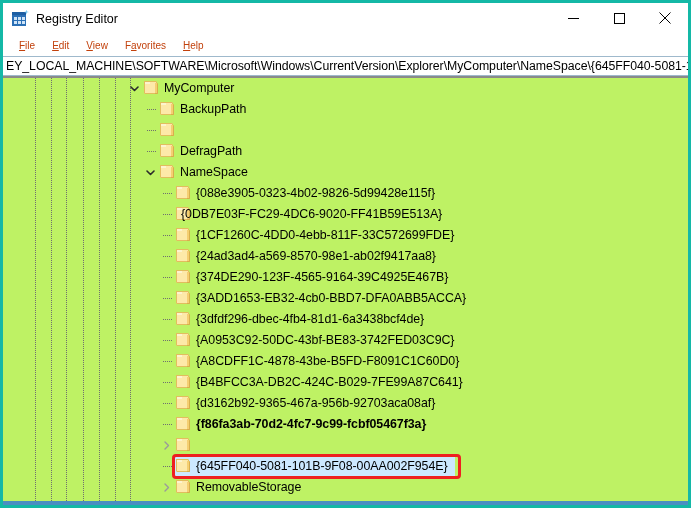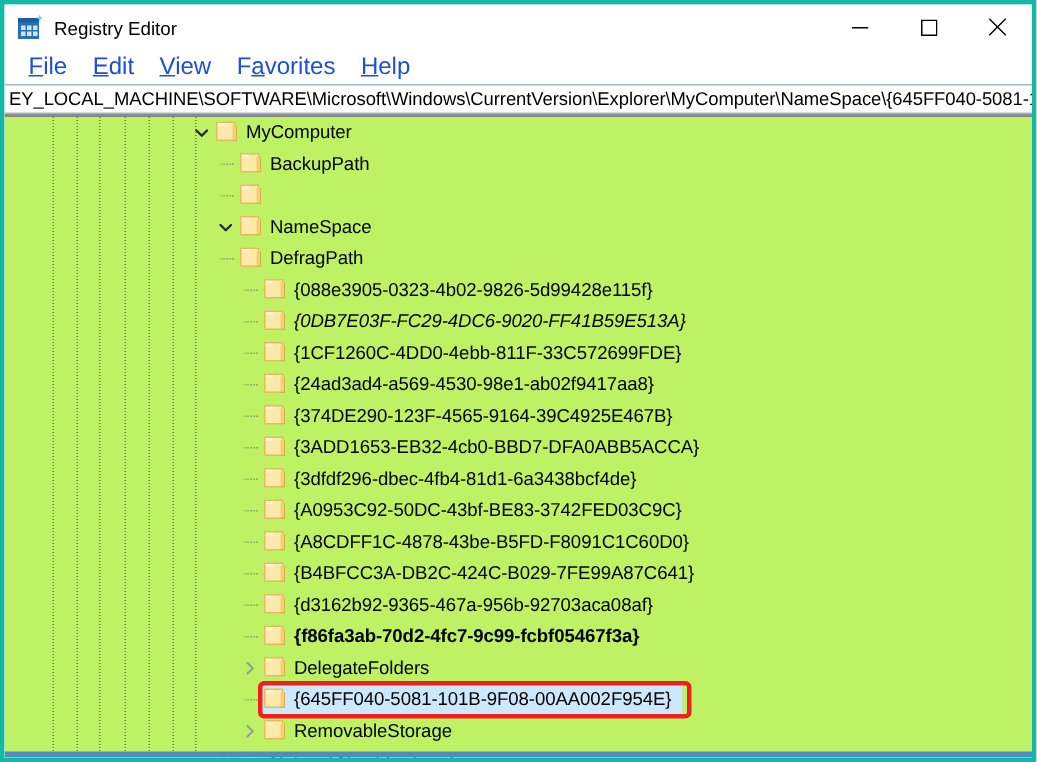--- a/index.html
+++ b/index.html
@@ -74,22 +74,22 @@
 
   
   #menubar {
     height: 22px;
     display: flex;
     align-items: center;
     padding-left: 8px;
     background: #ffffff;
   }
   .menu-item {
-    font-size: 16px;
-    color: #1d4ed8;
+    font-size: 10px;
+    color: #c2410c;
     padding: 2px 9px 2px 8px;
     white-space: nowrap;
   }
   .menu-item .ak { text-decoration: underline; }
 
   
   #addressbar {
     height: 20px;
     margin: 0;
     background: #ffffff;
@@ -292,76 +292,76 @@
         </div>
         <div class="row">
           <div class="tick" style="left: 144px; width: 9px;"></div>
           <div class="folder" style="left: 157px; top: 3px;">
             <div class="fback"></div>
             <div class="fedge"></div>
             <div class="ftab"></div>
           </div>
         </div>
         <div class="row">
+          <div class="tick" style="left: 144px; width: 9px;"></div>
+          <div class="folder" style="left: 157px; top: 3px;">
+            <div class="fback"></div>
+            <div class="fedge"></div>
+            <div class="ftab"></div>
+          </div>
+          <span class="label" style="position: absolute; left: 173px;">DefragPath</span>
+        </div>
+        <div class="row">
           <div class="chev" style="left: 139px;">
             <svg width="9" height="9" viewBox="0 0 9 9">
               <polyline points="1,3 4.5,6.5 8,3" fill="none" stroke="#2b2b2b" stroke-width="1.6" stroke-linecap="round" stroke-linejoin="round"></polyline>
             </svg>
           </div>
           <div class="folder" style="left: 157px; top: 3px;">
             <div class="fback"></div>
             <div class="fedge"></div>
             <div class="ftab"></div>
           </div>
           <span class="label" style="position: absolute; left: 173px;">NameSpace</span>
         </div>
         <div class="row">
-          <div class="tick" style="left: 144px; width: 9px;"></div>
-          <div class="folder" style="left: 157px; top: 3px;">
-            <div class="fback"></div>
-            <div class="fedge"></div>
-            <div class="ftab"></div>
-          </div>
-          <span class="label" style="position: absolute; left: 173px;">DefragPath</span>
-        </div>
-        <div class="row">
           <div class="tick" style="left: 160px; width: 9px;"></div>
           <div class="folder" style="left: 173px; top: 3px;">
             <div class="fback"></div>
             <div class="fedge"></div>
             <div class="ftab"></div>
           </div>
           <span class="label" style="position: absolute; left: 189px;">{088e3905-0323-4b02-9826-5d99428e115f}</span>
         </div>
         <div class="row">
           <div class="tick" style="left: 160px; width: 9px;"></div>
           <div class="folder" style="left: 173px; top: 3px;">
             <div class="fback"></div>
             <div class="fedge"></div>
             <div class="ftab"></div>
           </div>
-          <span class="label" style="position: absolute; left: 189px; font-style: italic;">{0DB7E03F-FC29-4DC6-9020-FF41B59E513A}</span>
+          <span class="label" style="position: absolute; left: 174px;">{0DB7E03F-FC29-4DC6-9020-FF41B59E513A}</span>
         </div>
         <div class="row">
           <div class="tick" style="left: 160px; width: 9px;"></div>
           <div class="folder" style="left: 173px; top: 3px;">
             <div class="fback"></div>
             <div class="fedge"></div>
             <div class="ftab"></div>
           </div>
           <span class="label" style="position: absolute; left: 189px;">{1CF1260C-4DD0-4ebb-811F-33C572699FDE}</span>
         </div>
         <div class="row">
           <div class="tick" style="left: 160px; width: 9px;"></div>
           <div class="folder" style="left: 173px; top: 3px;">
             <div class="fback"></div>
             <div class="fedge"></div>
             <div class="ftab"></div>
           </div>
-          <span class="label" style="position: absolute; left: 189px;">{24ad3ad4-a569-4530-98e1-ab02f9417aa8}</span>
+          <span class="label" style="position: absolute; left: 189px;">{24ad3ad4-a569-8570-98e1-ab02f9417aa8}</span>
         </div>
         <div class="row">
           <div class="tick" style="left: 160px; width: 9px;"></div>
           <div class="folder" style="left: 173px; top: 3px;">
             <div class="fback"></div>
             <div class="fedge"></div>
             <div class="ftab"></div>
           </div>
           <span class="label" style="position: absolute; left: 189px;">{374DE290-123F-4565-9164-39C4925E467B}</span>
         </div>
@@ -432,21 +432,20 @@
           <div class="chev" style="left: 155px;">
             <svg width="9" height="9" viewBox="0 0 9 9">
               <polyline points="3,1 6.5,4.5 3,8" fill="none" stroke="#9a9a9a" stroke-width="1.4" stroke-linecap="round" stroke-linejoin="round"></polyline>
             </svg>
           </div>
           <div class="folder" style="left: 173px; top: 3px;">
             <div class="fback"></div>
             <div class="fedge"></div>
             <div class="ftab"></div>
           </div>
-          <span class="label" style="position: absolute; left: 189px;">DelegateFolders</span>
         </div>
         <div class="row selected">
           <div class="selbg" style="left: 169px; width: 283px;"></div>
           <div class="tick" style="left: 160px; width: 9px;"></div>
           <div class="folder" style="left: 173px; top: 3px;">
             <div class="fback"></div>
             <div class="fedge"></div>
             <div class="ftab"></div>
           </div>
           <span class="label" style="position: absolute; left: 189px;">{645FF040-5081-101B-9F08-00AA002F954E}</span>

